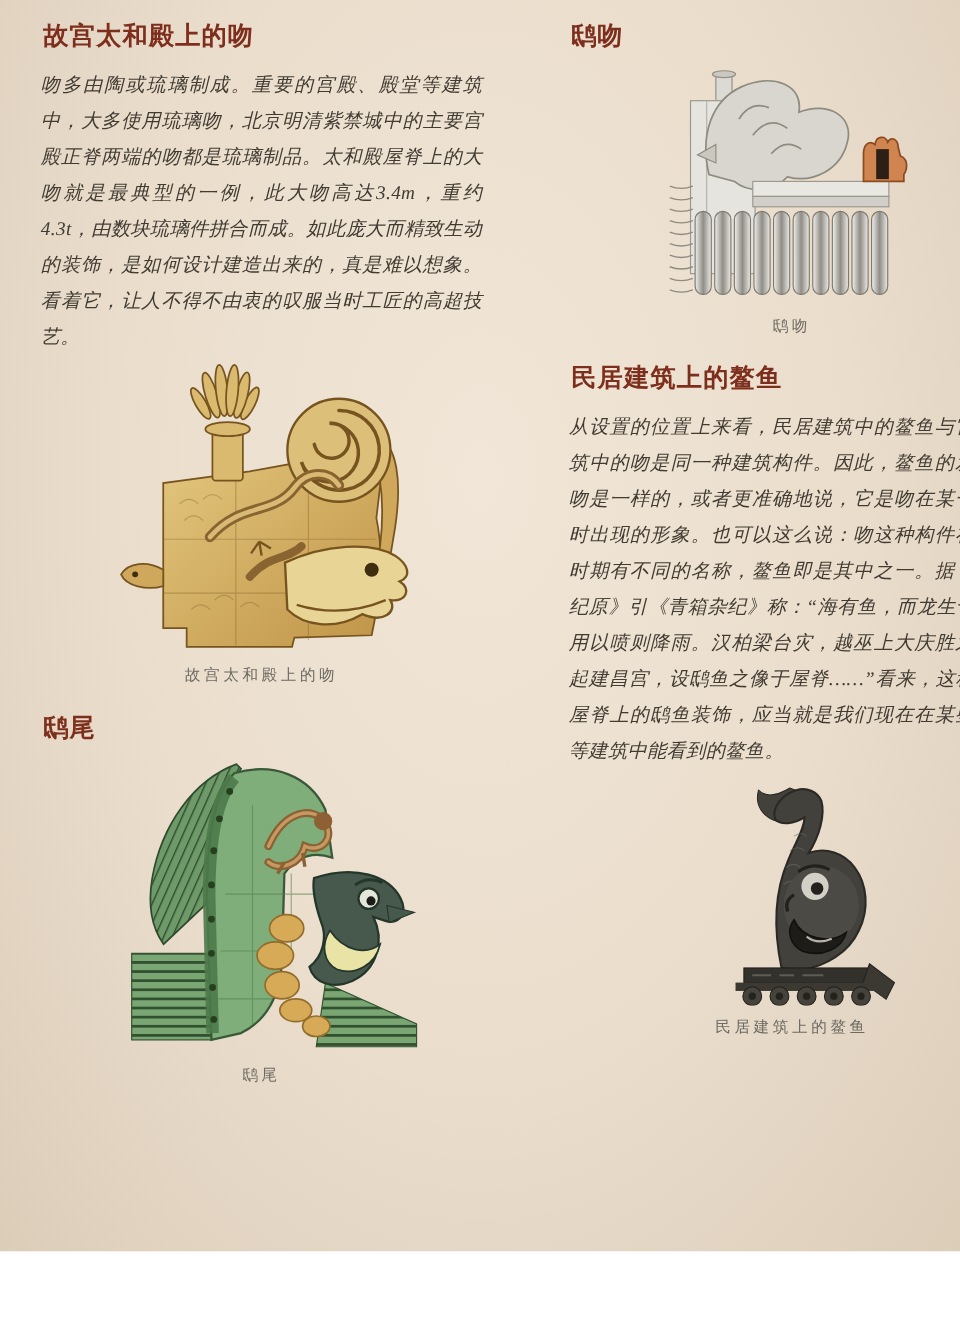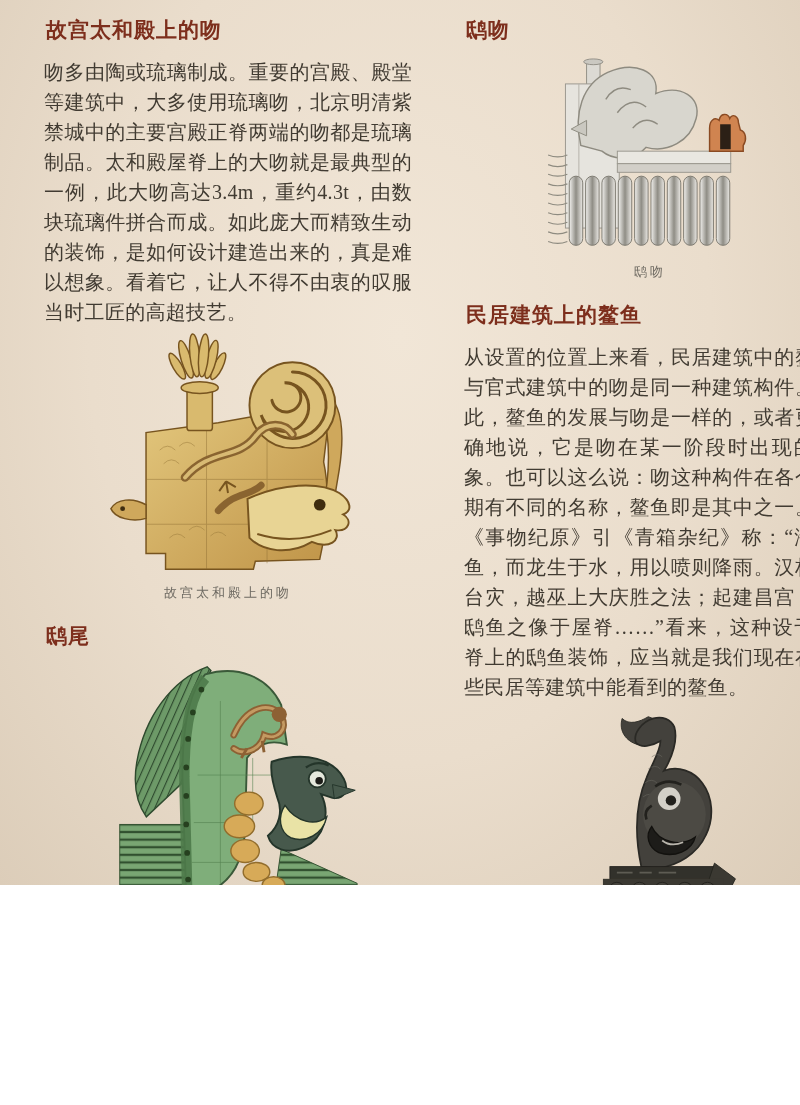--- a/index.html
+++ b/index.html
@@ -1,30 +1,30 @@
 <!DOCTYPE html>
 <html><head>
 <meta charset="utf-8">
 <style>
   html,body{margin:0;padding:0;}
   .page{
-    width:800px;height:885px;box-sizing:border-box;overflow:hidden;
+    width:800px;height:1043px;box-sizing:border-box;overflow:hidden;
     background:radial-gradient(ellipse at 50% 38%, #f1e6d7 0%, #eaddcc 55%, #dccdb9 100%);
-    display:flex;gap:8px;padding:16px 14px 0 44px;
+    display:flex;gap:28px;padding:16px 14px 0 34px;
     font-family:"Liberation Serif", serif;
   }
   .col{flex:0 0 368px;width:368px;}
   .col-right{flex:0 0 372px;width:372px;margin-left:44px;}
   h2.sec{
     font-family:"Liberation Sans", sans-serif;font-weight:bold;
     font-size:21px;color:#7d2e1c;margin:0 0 13px 2px;letter-spacing:1px;
   }
   p.bodytext{
-    font-size:20px;line-height:30px;color:#413b32;text-align:justify;
-    margin:0 0 6px 0;letter-spacing:0.3px;
+    font-size:16px;line-height:30px;color:#413b32;text-align:justify;
+    margin:0 0 6px 0;letter-spacing:0.3px;font-style:italic;
   }
   section + section{margin-top:20px;}
   figure{margin:0;text-align:center;}
   figure svg{display:block;margin:6px auto 0;}
   figcaption{font-size:13px;color:#6e6a62;letter-spacing:3px;margin-top:9px;
     font-family:"Liberation Serif", serif;}
 </style>
 </head>
 <body>
 

